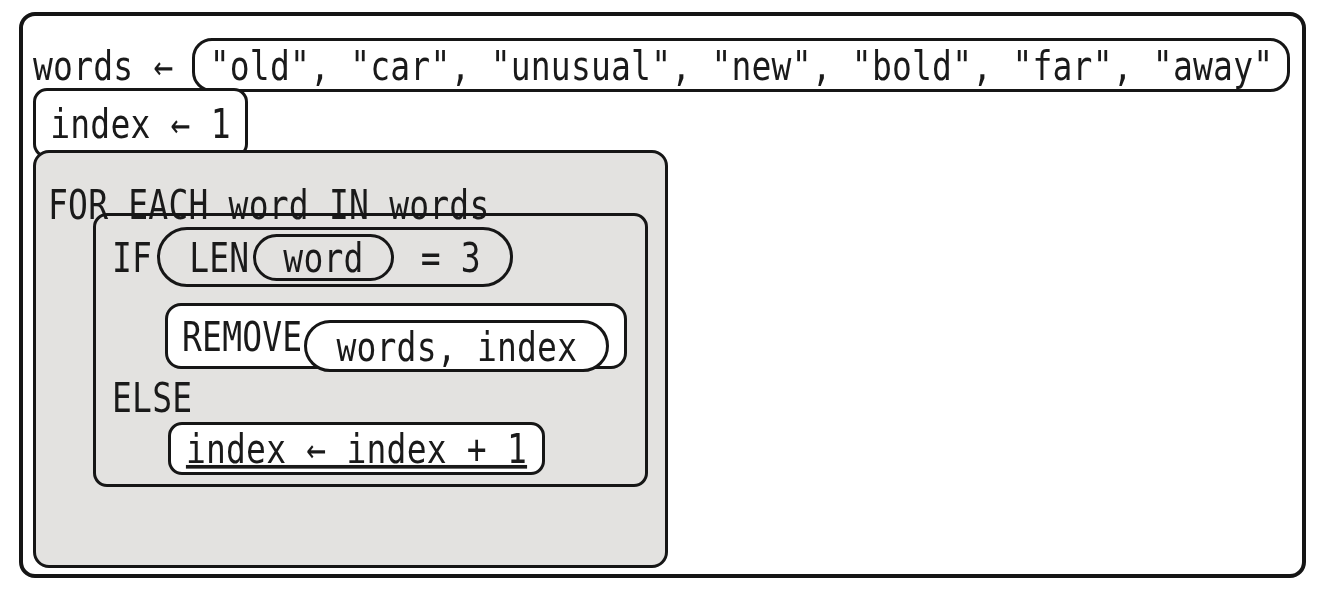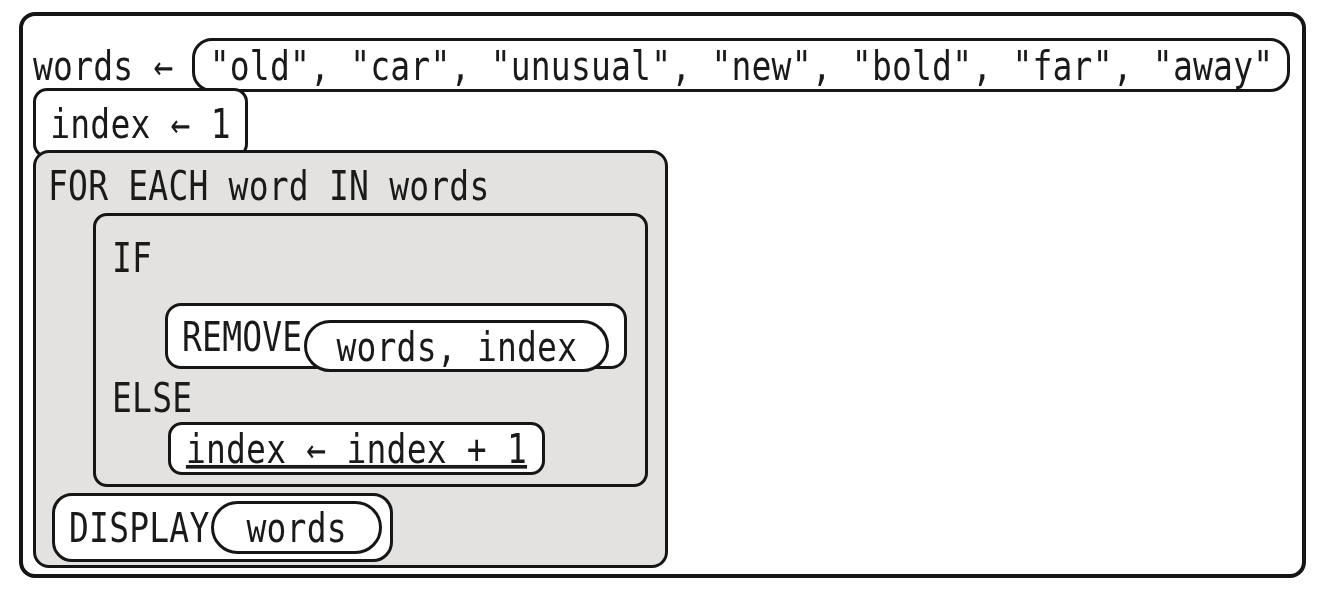--- a/index.html
+++ b/index.html
@@ -55,21 +55,21 @@
     left: 33px; top: 88px;
     width: 215px; height: 70px;
     border-radius: 14px;
     justify-content: center;
   }
   #for-each-block {
     left: 33px; top: 150px;
     width: 635px; height: 418px;
     border-radius: 16px;
   }
-  #for-header { left: 48px; top: 166px; height: 38px; }
+  #for-header { left: 48px; top: 185px; height: 38px; }
   #if-else-block {
     left: 93px; top: 213px;
     width: 555px; height: 274px;
     border-radius: 14px;
   }
   #if-row { left: 112px; top: 233px; height: 48px; }
   #if-condition-pill {
     height: 60px;
     margin-left: 5px;
     padding: 0 29px;
@@ -133,37 +133,38 @@
   <div id="for-each-block" class="abs box gray"></div>
 
   <div id="for-header" class="abs flexrow">
     <span class="t">FOR EACH word IN words</span>
   </div>
 
   <div id="if-else-block" class="abs box transparent"></div>
 
   <div id="if-row" class="abs flexrow">
     <span class="t">IF</span>
+    <div id="if-condition-pill" class="box transparent pill flexrow">
+      <span class="t">LEN</span>
+      <div id="word-pill" class="box transparent pill flexrow">
+        <span class="t">word</span>
+      </div>
+      <span id="comparison-text" class="t">= 3</span>
+    </div>
   </div>
 
   <div id="remove-box" class="abs box flexrow">
     <span class="t">REMOVE</span>
     <div id="remove-args-pill" class="box pill flexrow">
       <span class="t">words, index</span>
     </div>
   </div>
 
   <div id="else-label-row" class="abs flexrow">
     <span class="t">ELSE</span>
   </div>
 
   <div id="increment-box" class="abs box flexrow">
     <span class="t">index ← index + 1</span>
   </div>
 
-  <div id="display-box" class="abs box flexrow">
-    <span class="t">DISPLAY</span>
-    <div id="display-arg-pill" class="box pill flexrow">
-      <span class="t">words</span>
-    </div>
-  </div>
 
 </div>
 
 </body></html>

